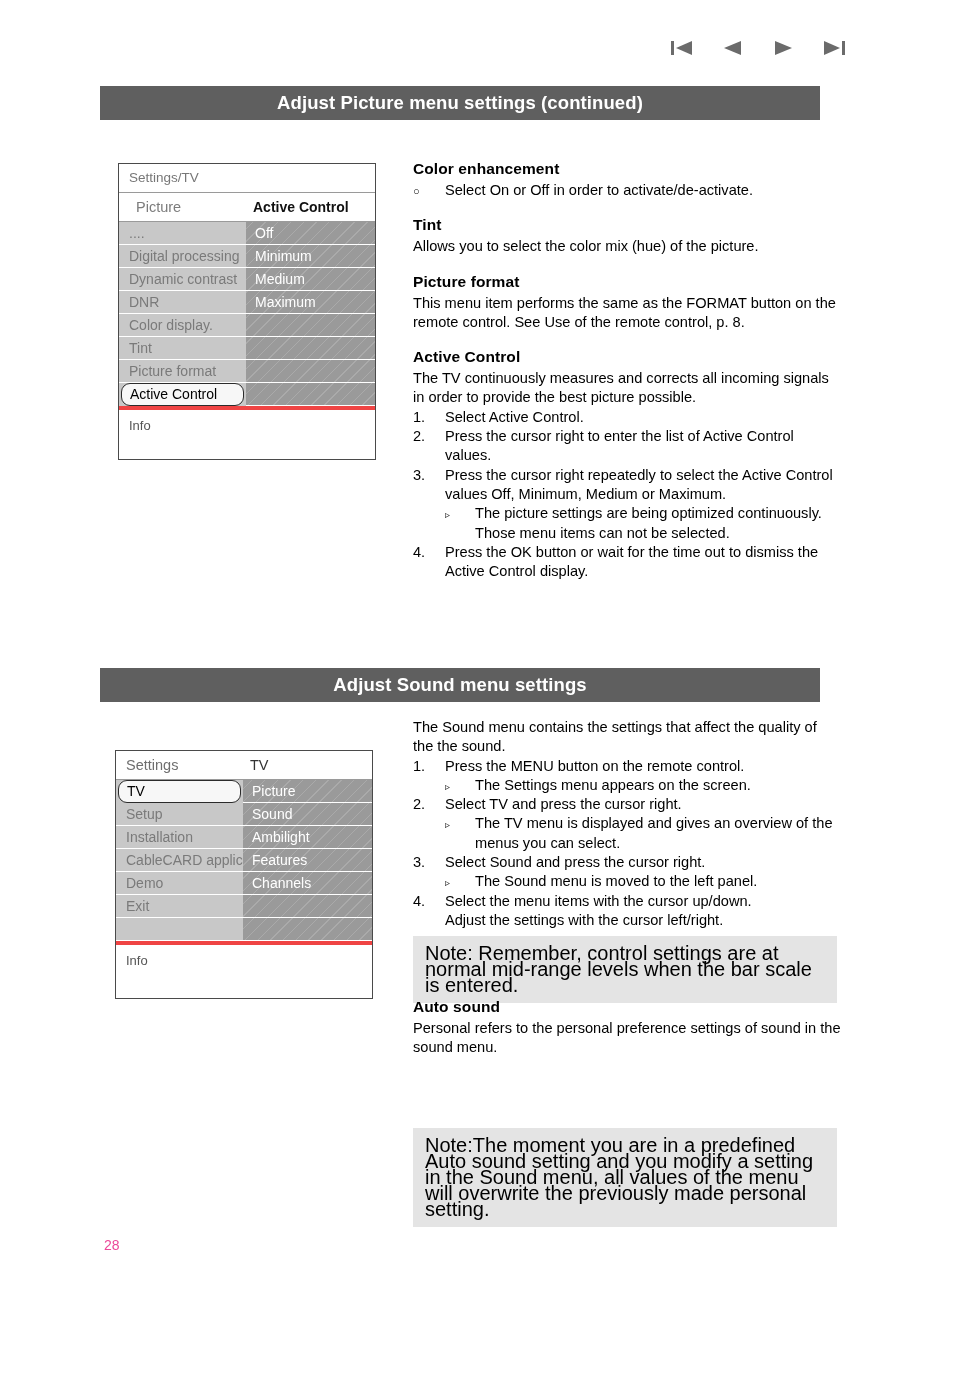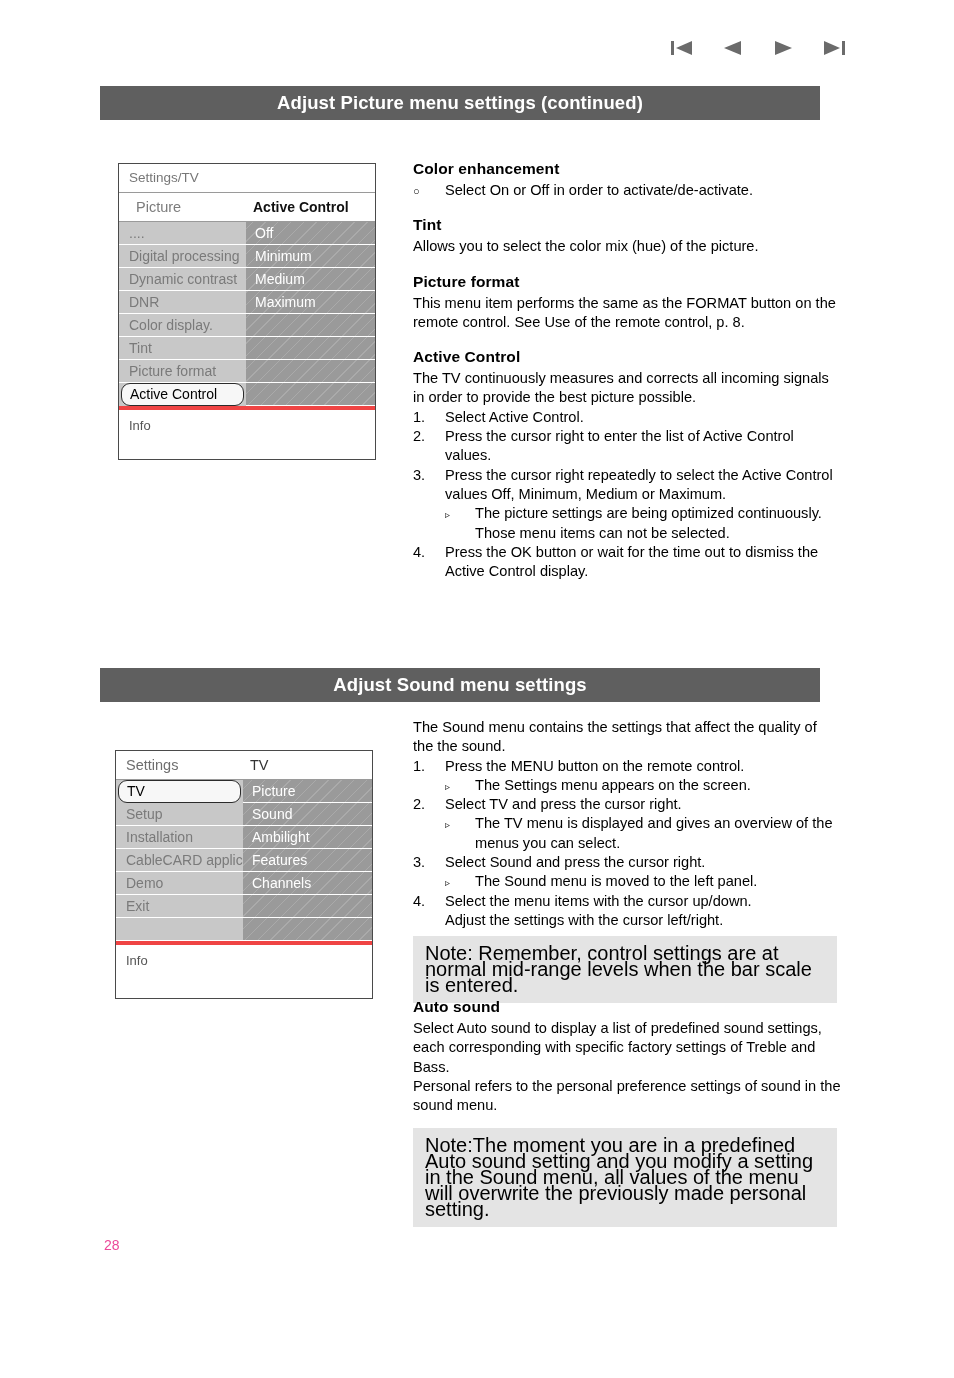--- a/index.html
+++ b/index.html
@@ -331,21 +331,20 @@
     </li>
   </ol>
 </div>
 
 <div class="note" id="note-1">
   <b>Note</b><span>: Remember, control settings are at normal mid-range levels when the bar scale is entered.</span>
 </div>
 
 <div class="copy" id="copy-autosound" style="top:998px;">
   <h3>Auto sound</h3>
-  <p><span>Select </span><b>Auto sound</b><span> to display a list of predefined sound settings, each corresponding with specific factory settings of Treble and Bass.</span></p>
   <p><b>Personal</b><span> refers to the personal preference settings of sound in the sound menu.</span></p>
 </div>
 
 <div class="note" id="note-2">
   <b>Note</b><span>:The moment you are in a predefined Auto sound setting and you modify a setting in the Sound menu, all values of the menu will overwrite the previously made personal setting.</span>
 </div>
 
 <div id="page-number">28</div>
 
 </body></html>

